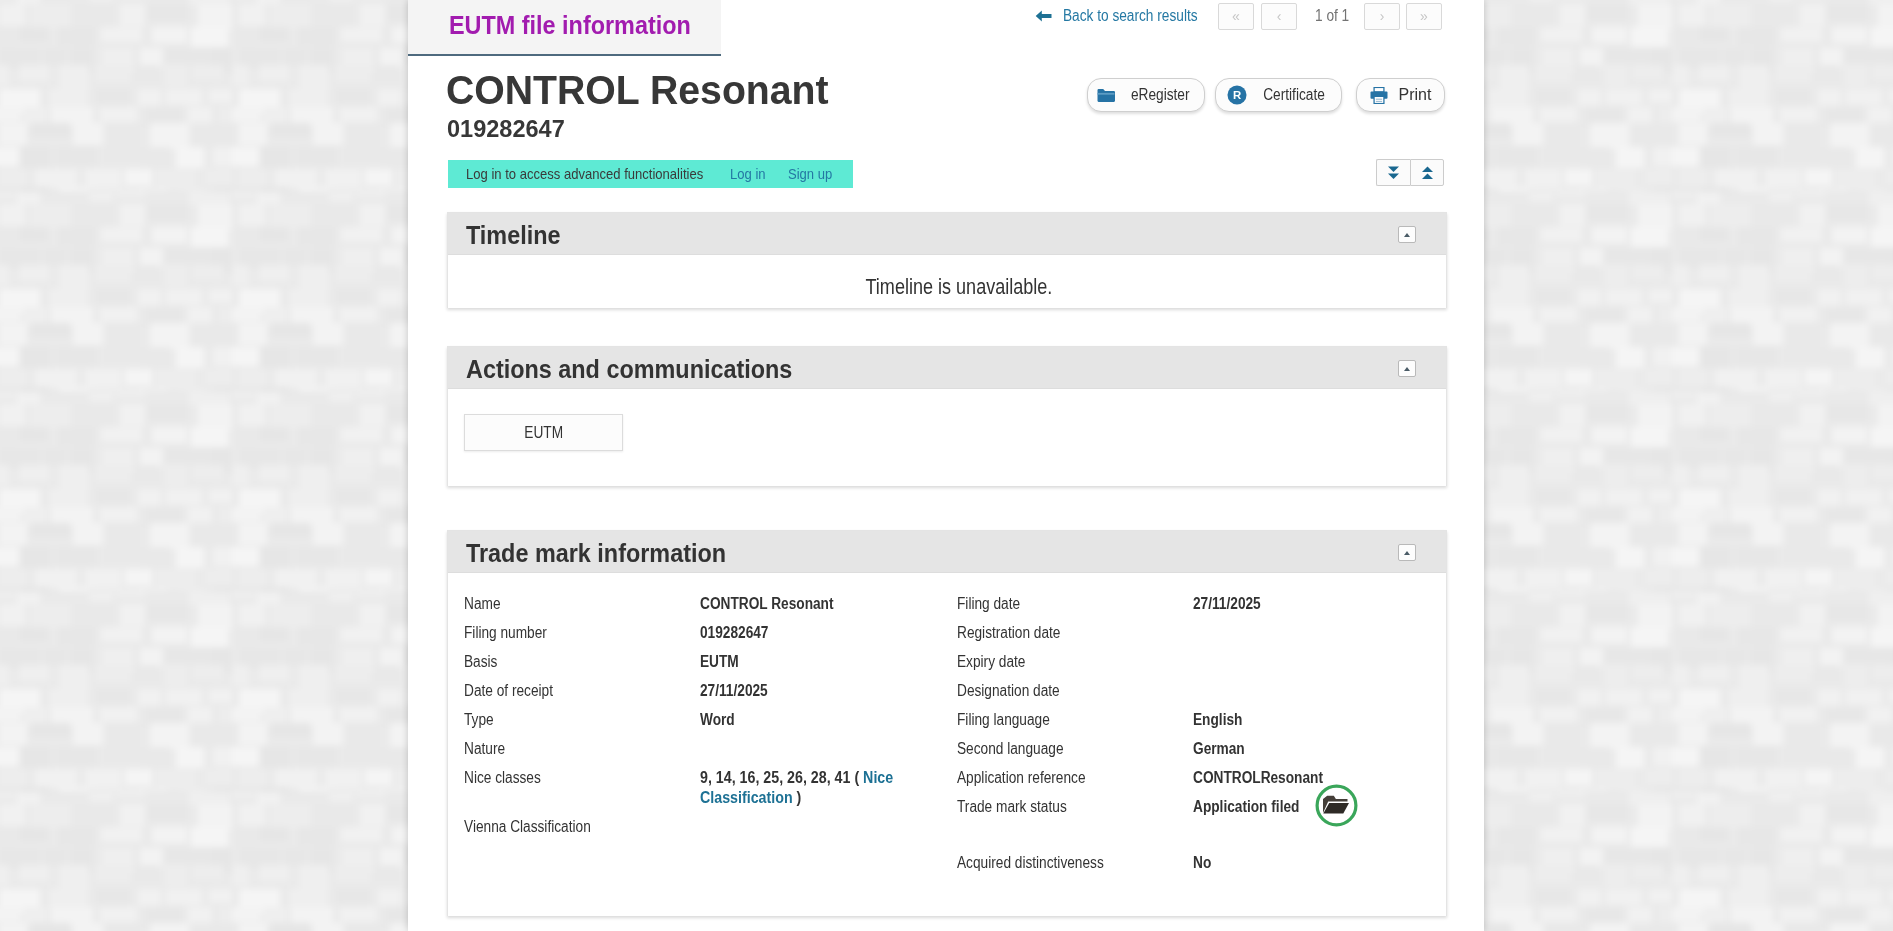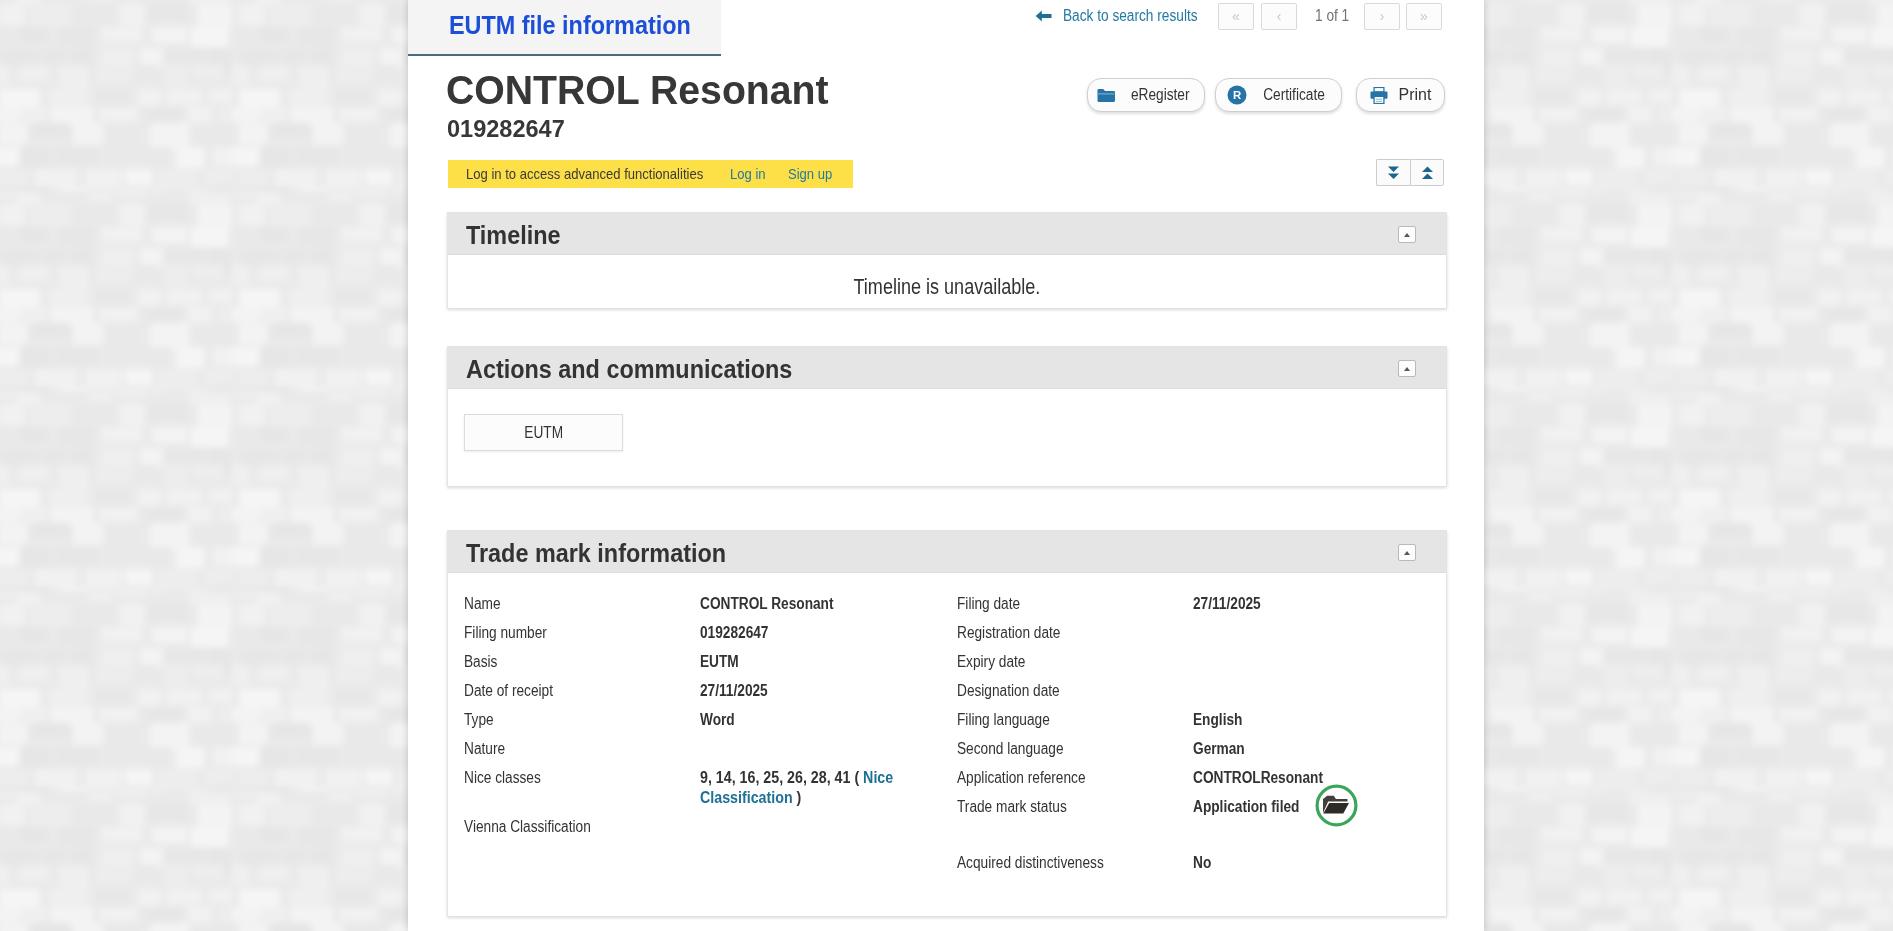--- a/index.html
+++ b/index.html
@@ -5,42 +5,42 @@
   html,body{margin:0;padding:0;width:1893px;height:931px;overflow:hidden;}
   body{font-family:"Liberation Sans",sans-serif;background:#e9e9e9;position:relative;}
   .bgwrap{position:absolute;left:-8px;top:-8px;width:1909px;height:947px;filter:blur(3.2px);}
   .panel{position:absolute;left:408px;top:0;width:1076px;height:931px;background:#ffffff;box-shadow:0 0 7px rgba(0,0,0,0.20);}
   .abs{position:absolute;}
   .cx{display:inline-block;transform:scaleX(0.855);transform-origin:0 50%;white-space:pre;}
   .cxc{display:inline-block;transform:scaleX(0.855);transform-origin:50% 50%;white-space:pre;}
   .cx9{display:inline-block;transform:scaleX(0.9);transform-origin:0 50%;white-space:pre;}
   .cx98{display:inline-block;transform:scaleX(0.98);transform-origin:0 50%;white-space:pre;}
   .tab{left:0;top:0;width:313px;height:54px;background:#f4f4f4;border-bottom:2px solid #4e6a7e;}
-  .tablabel{position:absolute;left:41px;top:10px;font-size:26px;font-weight:700;color:#1d4ed8;}
+  .tablabel{position:absolute;left:41px;top:10px;font-size:26px;font-weight:700;color:#a21caf;}
   .backlink{left:655px;top:7px;font-size:16px;color:#2478a3;}
   .pgbtn{top:3px;width:36px;height:27px;background:#fcfcfc;border:1px solid #d9d9d9;border-radius:2px;box-sizing:border-box;color:#c6c6c6;font-size:14px;text-align:center;line-height:24px;}
   .pgtext{left:907px;top:7px;font-size:16px;color:#737373;}
   .h1{left:38px;top:66px;font-size:40px;line-height:48px;font-weight:700;color:#373737;}
   .fnum{left:39px;top:116px;font-size:24px;line-height:26px;font-weight:700;color:#373737;}
   .actbtn{top:78px;height:34px;background:#fcfcfc;border:1px solid #cfcfcf;border-radius:14px;box-sizing:border-box;box-shadow:0 2px 3px rgba(0,0,0,0.13);display:flex;align-items:center;justify-content:center;font-size:16px;color:#333;}
   .actbtn svg{margin-right:11px;flex:none;}
-  .ybar{left:40px;top:160px;width:405px;height:28px;background:#fde047;font-size:15px;color:#3a3a3a;}
+  .ybar{left:40px;top:160px;width:405px;height:28px;background:#5eead4;font-size:15px;color:#3a3a3a;}
   .ybar > span{position:absolute;top:5px;}
   .yc{display:inline-block;transform:scaleX(0.87);transform-origin:0 50%;white-space:pre;}
   .ylink{color:#2478a3;}
   .collbtns{left:968px;top:159px;height:27px;display:flex;}
   .collbtn{width:34px;height:27px;background:#fbfbfb;border:1px solid #cccccc;box-sizing:border-box;display:flex;align-items:center;justify-content:center;}
   .collbtn.l{border-right:none;border-radius:2px 0 0 2px;}
   .collbtn.r{border-radius:0 2px 2px 0;}
   .card{left:39px;width:1000px;background:#fff;border:1px solid #e4e4e4;border-bottom:none;box-sizing:border-box;box-shadow:0 2px 3px rgba(0,0,0,0.15);}
   .chead{position:relative;height:42px;background:#e5e5e5;border-bottom:1px solid #dddddd;box-sizing:border-box;}
   .chead h2{position:absolute;left:18px;top:7px;margin:0;font-size:26px;font-weight:700;color:#333;}
   .togbtn{position:absolute;right:30px;top:13px;width:18px;height:17px;background:#fdfdfd;border:1px solid #b9b9b9;border-radius:2px;box-sizing:border-box;}
   .togbtn:after{content:"";position:absolute;left:4.5px;top:5.5px;width:0;height:0;border-left:3.5px solid transparent;border-right:3.5px solid transparent;border-bottom:4px solid #4a5b66;}
-  .tl-msg{position:absolute;left:0;top:61px;width:100%;text-align:center;font-size:22px;color:#333;}
+  .tl-msg{position:absolute;left:0;top:61px;width:100%;text-align:center;font-size:22px;color:#333;padding-left:12px;}
   .tl-msg span{display:inline-block;transform:scaleX(0.82);transform-origin:50% 50%;white-space:pre;}
   .eutmbtn{position:absolute;left:16px;top:67px;width:159px;height:37px;background:#fcfcfc;border:1px solid #dcdcdc;box-sizing:border-box;box-shadow:0 1px 2px rgba(0,0,0,0.08);display:flex;align-items:center;justify-content:center;font-size:16px;color:#333;}
   .trow{display:flex;}
   .tlabel{width:236px;flex:none;color:#333;}
   .tval{font-weight:700;color:#333;width:260px;}
   .ttable{font-size:16px;line-height:20px;}
   .ttable .trow > div{padding-top:4.5px;padding-bottom:4.5px;}
   .link{color:#1d7194;}
 </style>
 </head>

